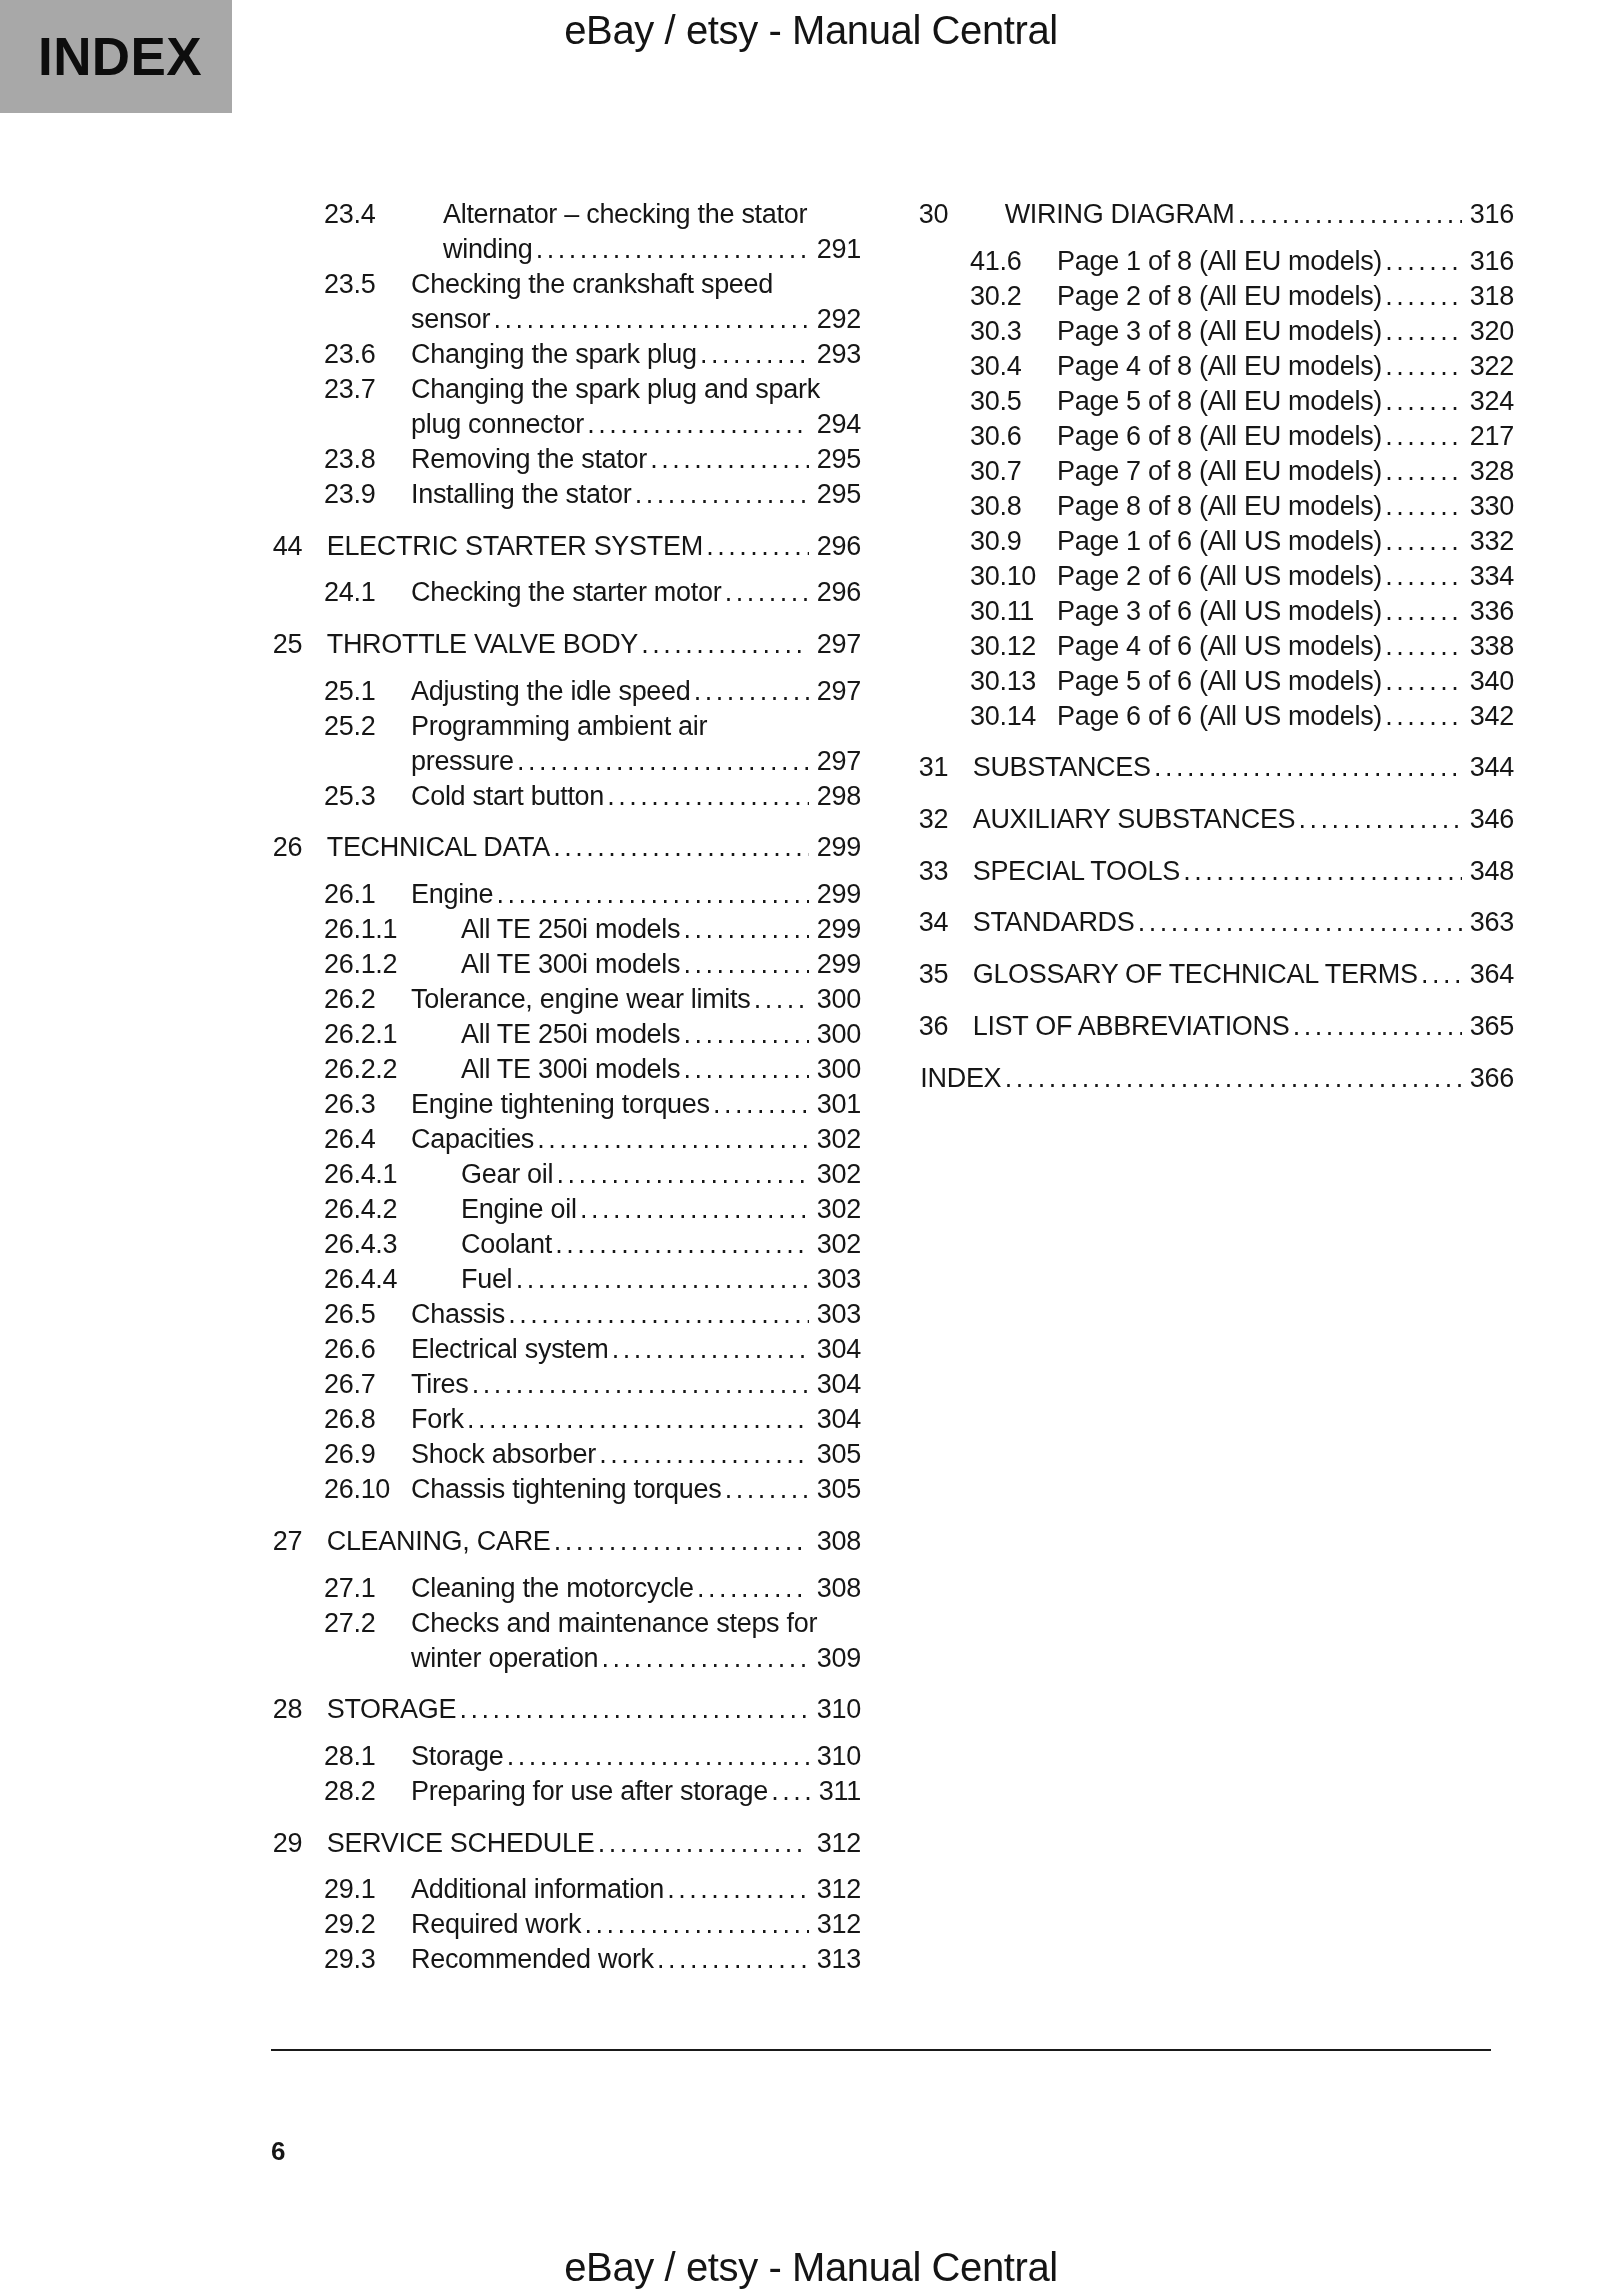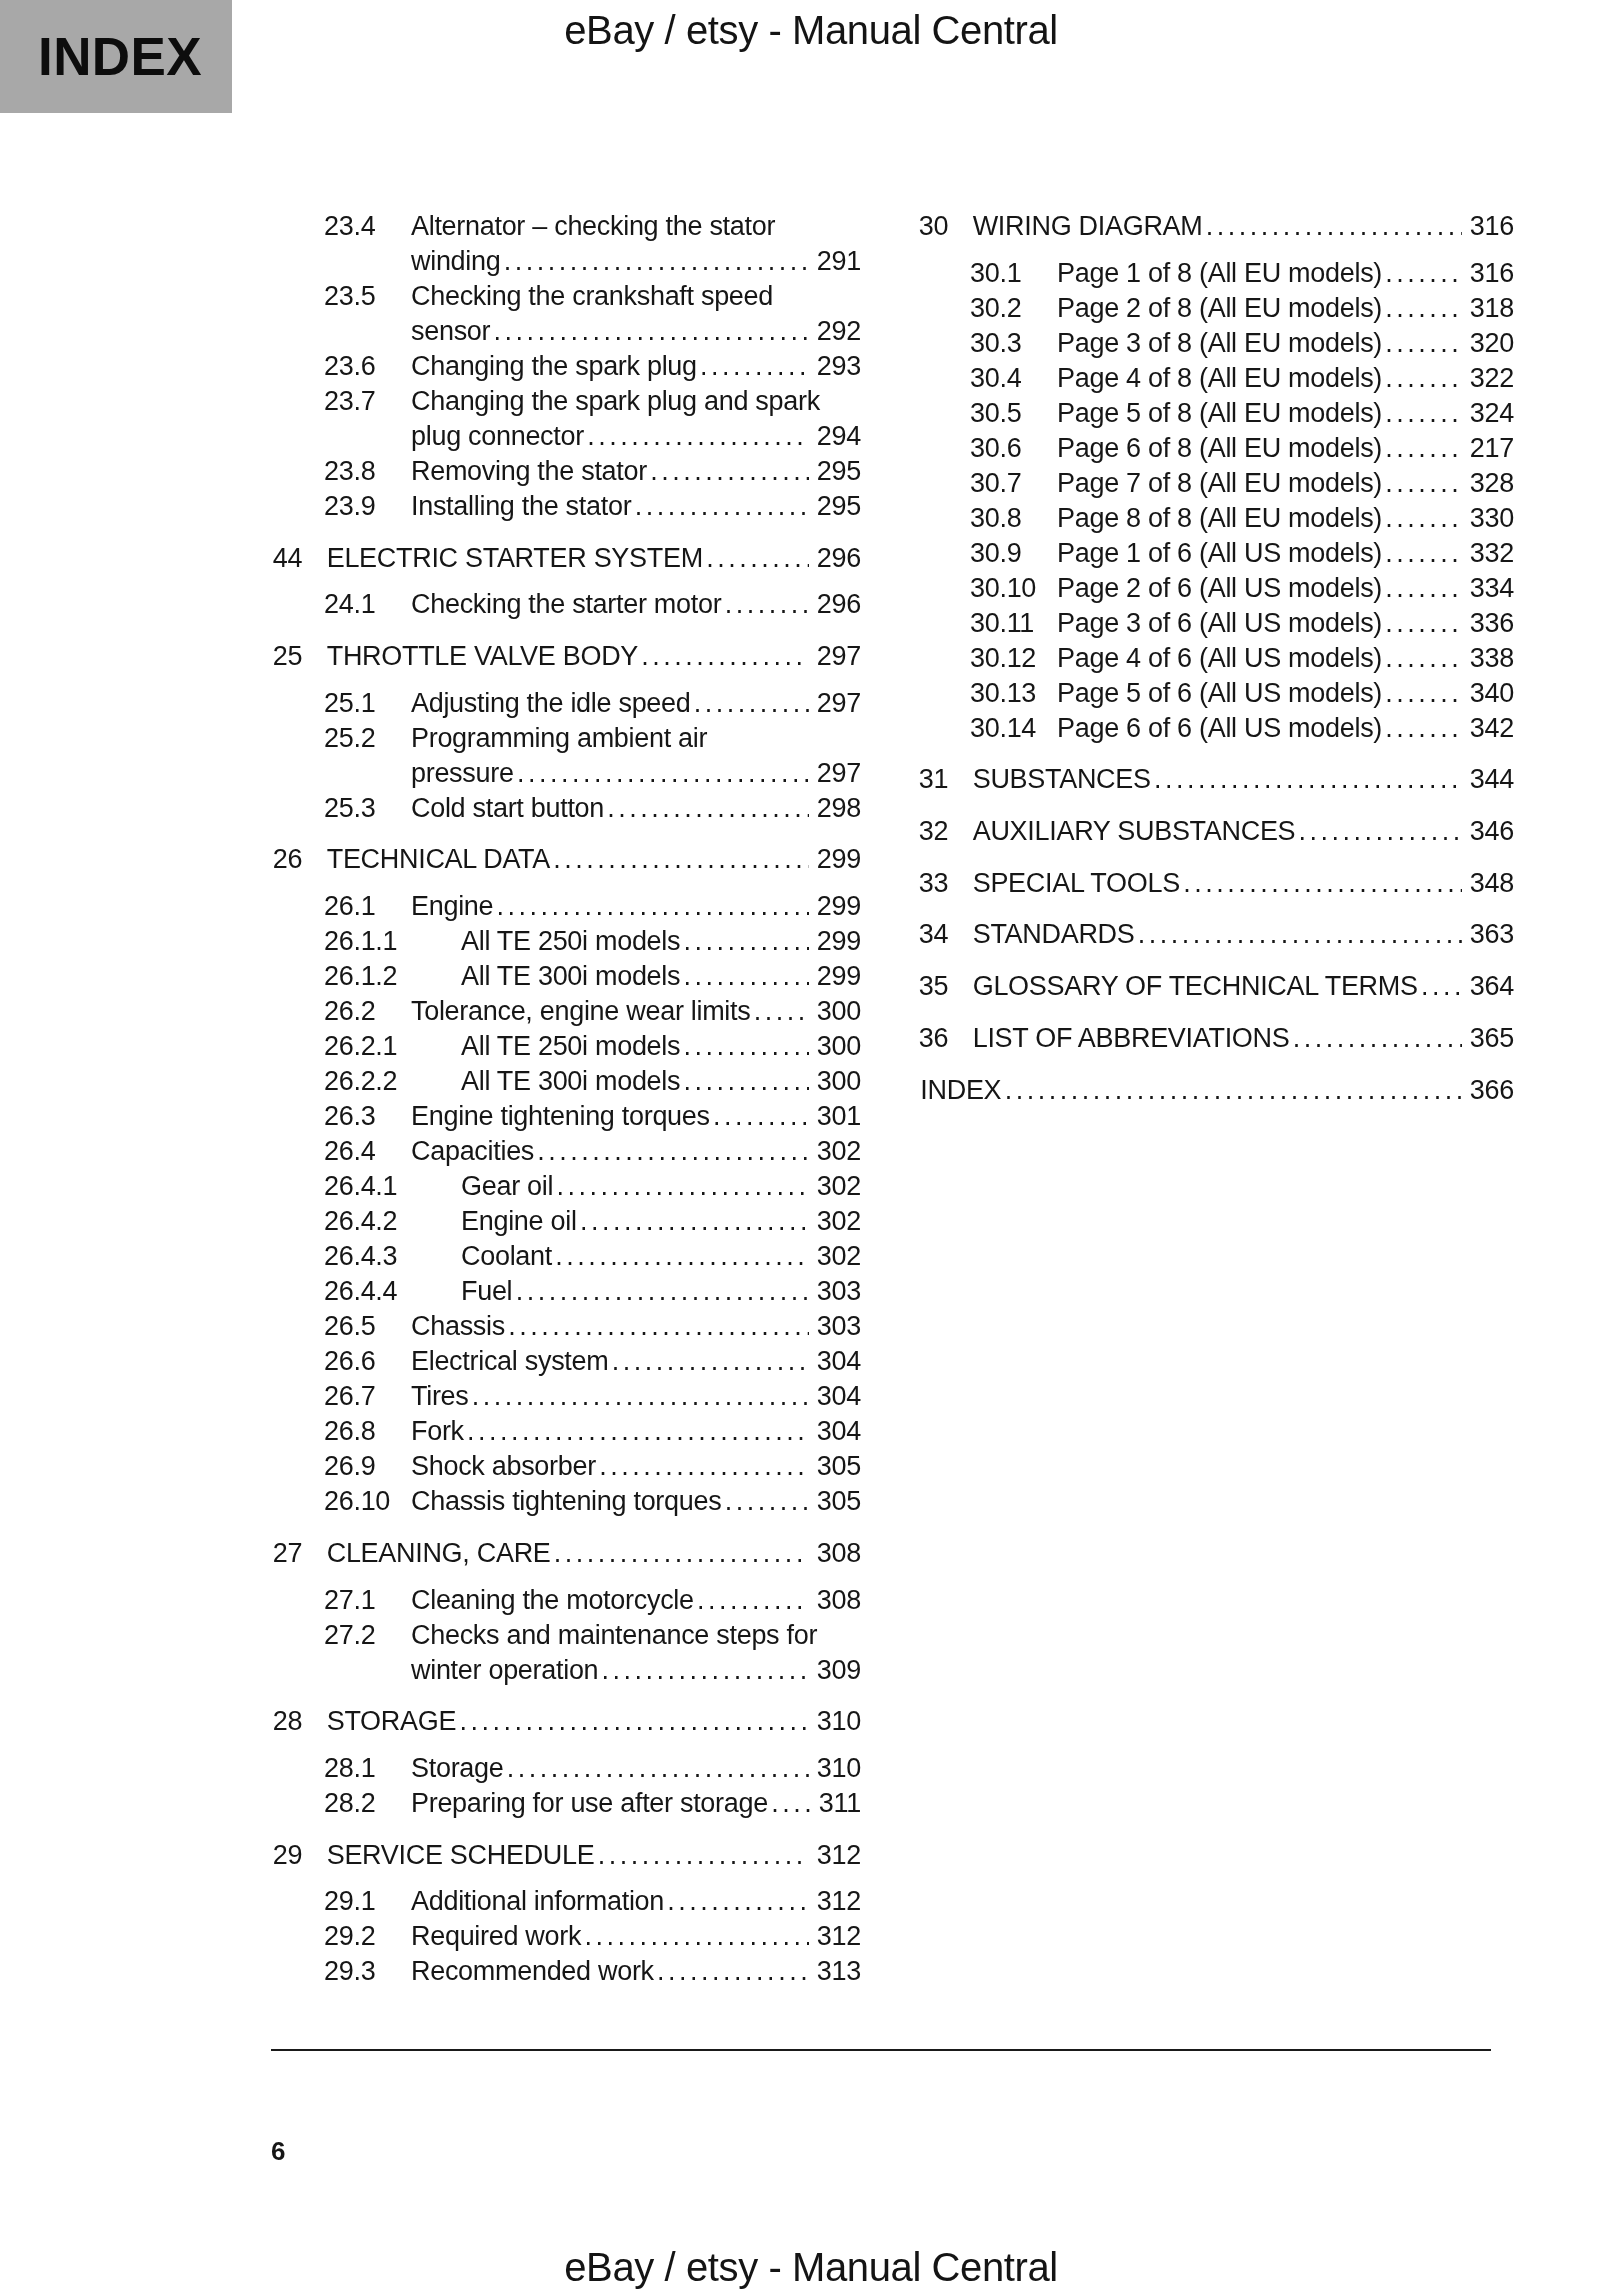--- a/index.html
+++ b/index.html
@@ -39,21 +39,21 @@
     font-size:27px; line-height:35px; letter-spacing:-0.3px;
   }
   .col-left  { left:271px; width:590px; }
   .col-right { left:917px; width:597px; }
 
   .entry { display:grid; }
   .entry.lv1 { grid-template-columns:54px 1fr;  padding-left:1.7px;  margin:16.7px 0 11.7px 0; }
   .entry.lv0 { grid-template-columns:0px 1fr;   padding-left:3.3px;  margin:16.7px 0 11.7px 0; }
   .entry.lv2 { grid-template-columns:87px 1fr; padding-left:53px; }
   .entry.lv3 { grid-template-columns:117px 1fr; padding-left:53px;gap:20px; }
-  .col .entry:first-child { margin-top:16px; }
+  .col .entry:first-child { margin-top:4px;gap:32px; }
 
   .num { display:block; }
   .body { display:block; min-width:0; }
   .tline { white-space:nowrap; }
   .tline.last { display:flex; align-items:baseline; }
   .txt { flex:0 0 auto; }
   .dots {
     flex:1 1 auto; min-width:11.7px;
     overflow:hidden; white-space:nowrap;
     margin:0 8.3px 0 3.3px;
@@ -507,21 +507,21 @@
         <span class="num">30</span>
         <div class="body">
           <div class="tline last">
             <span class="txt">WIRING DIAGRAM</span>
             <span class="dots"></span>
             <span class="pg">316</span>
           </div>
         </div>
       </div>
       <div class="entry lv2">
-        <span class="num">30.1</span>
+        <span class="num">41.6</span>
         <div class="body">
           <div class="tline last">
             <span class="txt">Page 1 of 8 (All EU models)</span>
             <span class="dots"></span>
             <span class="pg">316</span>
           </div>
         </div>
       </div>
       <div class="entry lv2">
         <span class="num">30.2</span>

